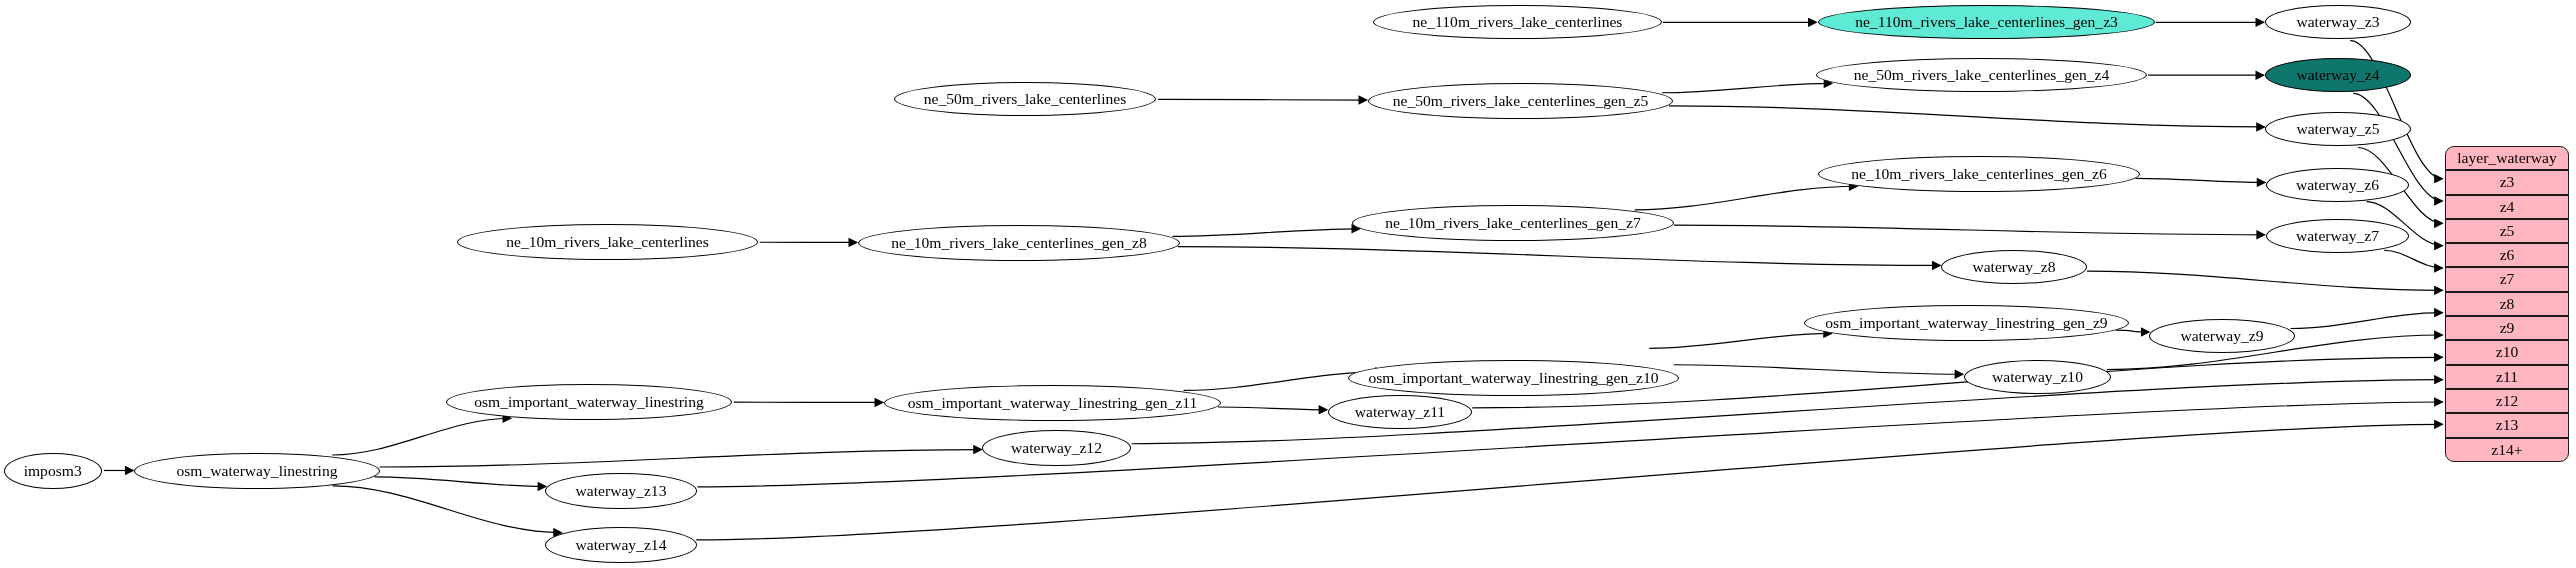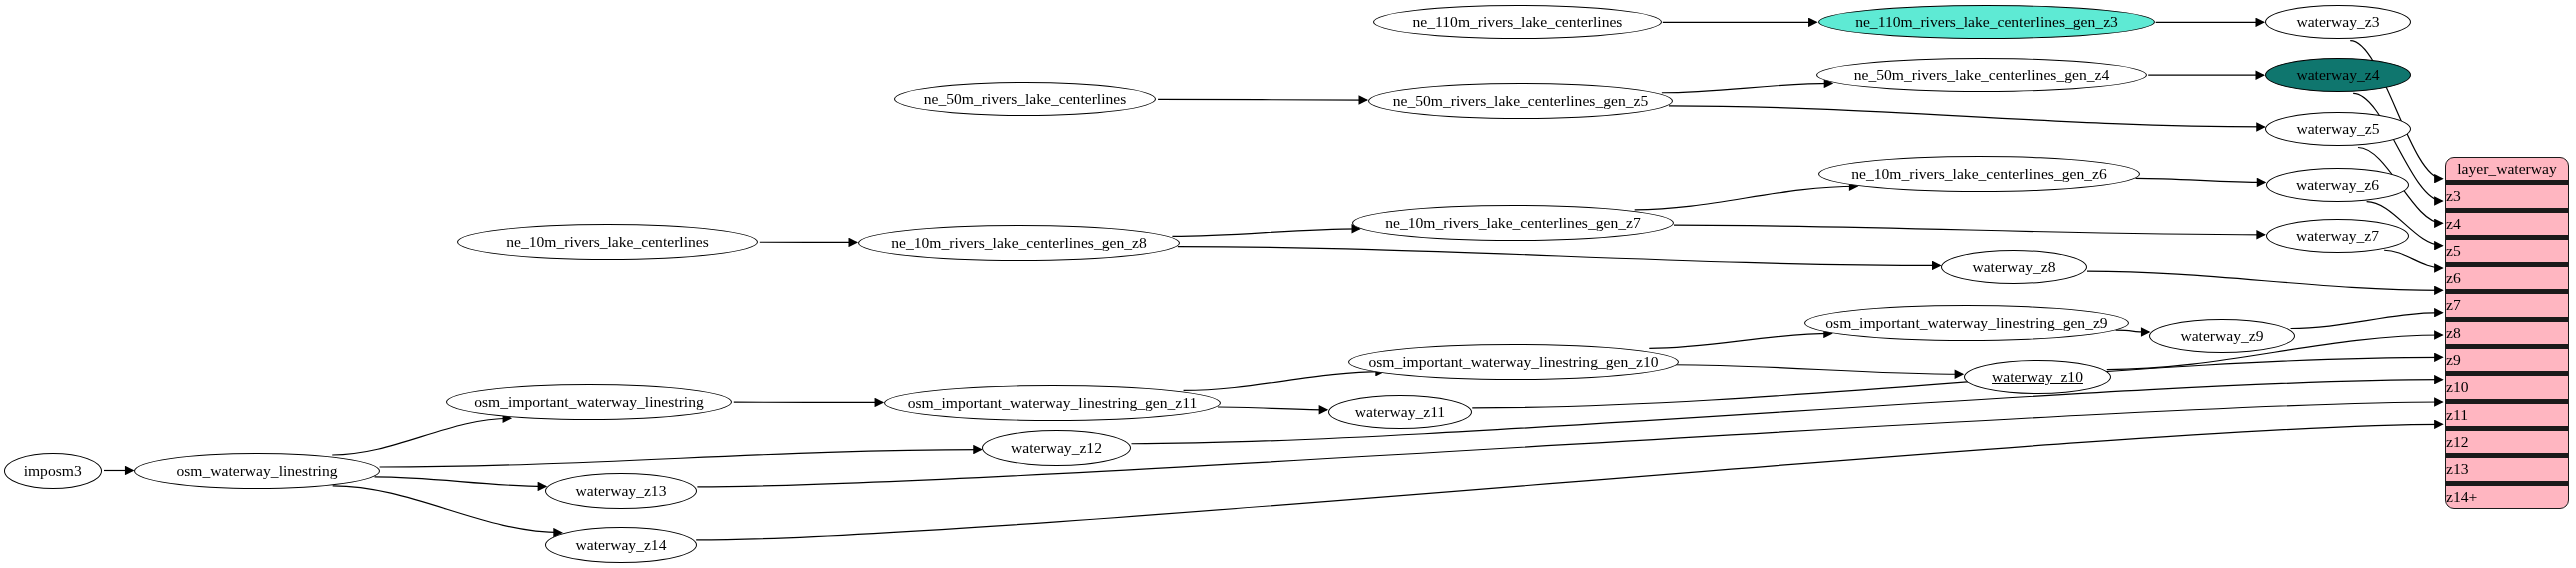--- a/index.html
+++ b/index.html
@@ -7,22 +7,22 @@
        font-family:"Liberation Serif","DejaVu Serif",serif;color:#000;}
   #canvas{position:relative;width:2576px;height:568px;background:#ffffff;}
   #edges{position:absolute;left:0;top:0;width:2576px;height:568px;}
   .node{position:absolute;background:#ffffff;border:1.1px solid #000;
         border-radius:50%;display:flex;align-items:center;justify-content:center;
         box-sizing:border-box;}
   .node span{font-size:15.6px;white-space:nowrap;line-height:1;}
   .etl-table{position:absolute;background:#ffb6c1;border:1.2px solid #1a1a1a;
              border-radius:9px;overflow:hidden;box-sizing:border-box;}
   .etl-header{height:22.3px;line-height:22.3px;text-align:center;font-size:15.6px;white-space:nowrap;}
-  .etl-row{height:22.3px;line-height:21.6px;text-align:left;font-size:15.6px;
-           border-top:5px solid #6d28d9;white-space:nowrap;}
+  .etl-row{height:22.3px;line-height:21.6px;text-align:center;font-size:15.6px;
+           border-top:2px solid #6d28d9;white-space:nowrap;}
 </style>
 </head>
 <body>
 
 <div id="canvas">
   <svg id="edges" xmlns="http://www.w3.org/2000/svg" viewBox="0 0 3459 763">
     <defs>
       <marker id="arrow" viewBox="0 0 10 10" refX="8.5" refY="5" markerWidth="9" markerHeight="8" orient="auto-start-reverse">
         <path d="M0,0 L10,5 L0,10 z" fill="#000"></path>
       </marker>
@@ -116,45 +116,45 @@
       </div>
       <div class="node" style="left: 1941px; top: 250px; width: 146px; height: 34px; background: rgb(255, 255, 255); border-color: rgb(0, 0, 0);">
         <span>waterway_z8</span>
       </div>
       <div class="node" style="left: 1804px; top: 305px; width: 325px; height: 36px; background: rgb(255, 255, 255); border-color: rgb(0, 0, 0); text-align: center;">
         <span>osm_important_waterway_linestring_gen_z9</span>
       </div>
       <div class="node" style="left: 2149px; top: 319px; width: 146px; height: 34px; background: rgb(255, 255, 255); border-color: rgb(0, 0, 0);">
         <span>waterway_z9</span>
       </div>
-      <div class="node" style="left: 1348px; top: 344px; width: 331px; height: 36px; background: rgb(255, 255, 255); border-color: rgb(0, 0, 0);">
+      <div class="node" style="left: 1348px; top: 360px; width: 331px; height: 36px; background: rgb(255, 255, 255); border-color: rgb(0, 0, 0);">
         <span>osm_important_waterway_linestring_gen_z10</span>
       </div>
-      <div class="node" style="left: 1964px; top: 360px; width: 147px; height: 34px; background: rgb(255, 255, 255); border-color: rgb(0, 0, 0); text-decoration: underline;">
+      <div class="node" style="left: 1964px; top: 360px; width: 147px; height: 34px; background: rgb(255, 255, 255); border-color: rgb(0, 0, 0);">
         <span>waterway_z10</span>
       </div>
       <div class="node" style="left: 446px; top: 384px; width: 286px; height: 36px; background: rgb(255, 255, 255); border-color: rgb(0, 0, 0);">
         <span>osm_important_waterway_linestring</span>
       </div>
       <div class="node" style="left: 884px; top: 385px; width: 337px; height: 36px; background: rgb(255, 255, 255); border-color: rgb(0, 0, 0); justify-content: center;">
         <span>osm_important_waterway_linestring_gen_z11</span>
       </div>
       <div class="node" style="left: 1328px; top: 395px; width: 144px; height: 34px; background: rgb(255, 255, 255); border-color: rgb(0, 0, 0);">
         <span>waterway_z11</span>
       </div>
       <div class="node" style="left: 982px; top: 430px; width: 149px; height: 36px; background: rgb(255, 255, 255); border-color: rgb(0, 0, 0);">
         <span>waterway_z12</span>
       </div>
       <div class="node" style="left: 545px; top: 473px; width: 152px; height: 36px; background: rgb(255, 255, 255); border-color: rgb(0, 0, 0);">
         <span>waterway_z13</span>
       </div>
       <div class="node" style="left: 545px; top: 527px; width: 152px; height: 36px; background: rgb(255, 255, 255); border-color: rgb(0, 0, 0);">
         <span>waterway_z14</span>
       </div>
-      <div class="etl-table" style="left: 2445px; top: 157px; width: 124px; background: rgb(255, 182, 193); border-color: rgb(26, 26, 26);">
+      <div class="etl-table" style="left: 2445px; top: 146px; width: 124px; background: rgb(255, 182, 193); border-color: rgb(26, 26, 26);">
         <div class="etl-header">layer_waterway</div>
         <div class="etl-row" style="border-top-color: rgb(26, 26, 26);">z3</div>
         <div class="etl-row" style="border-top-color: rgb(26, 26, 26);">z4</div>
         <div class="etl-row" style="border-top-color: rgb(26, 26, 26);">z5</div>
         <div class="etl-row" style="border-top-color: rgb(26, 26, 26);">z6</div>
         <div class="etl-row" style="border-top-color: rgb(26, 26, 26);">z7</div>
         <div class="etl-row" style="border-top-color: rgb(26, 26, 26);">z8</div>
         <div class="etl-row" style="border-top-color: rgb(26, 26, 26);">z9</div>
         <div class="etl-row" style="border-top-color: rgb(26, 26, 26);">z10</div>
         <div class="etl-row" style="border-top-color: rgb(26, 26, 26);">z11</div>

